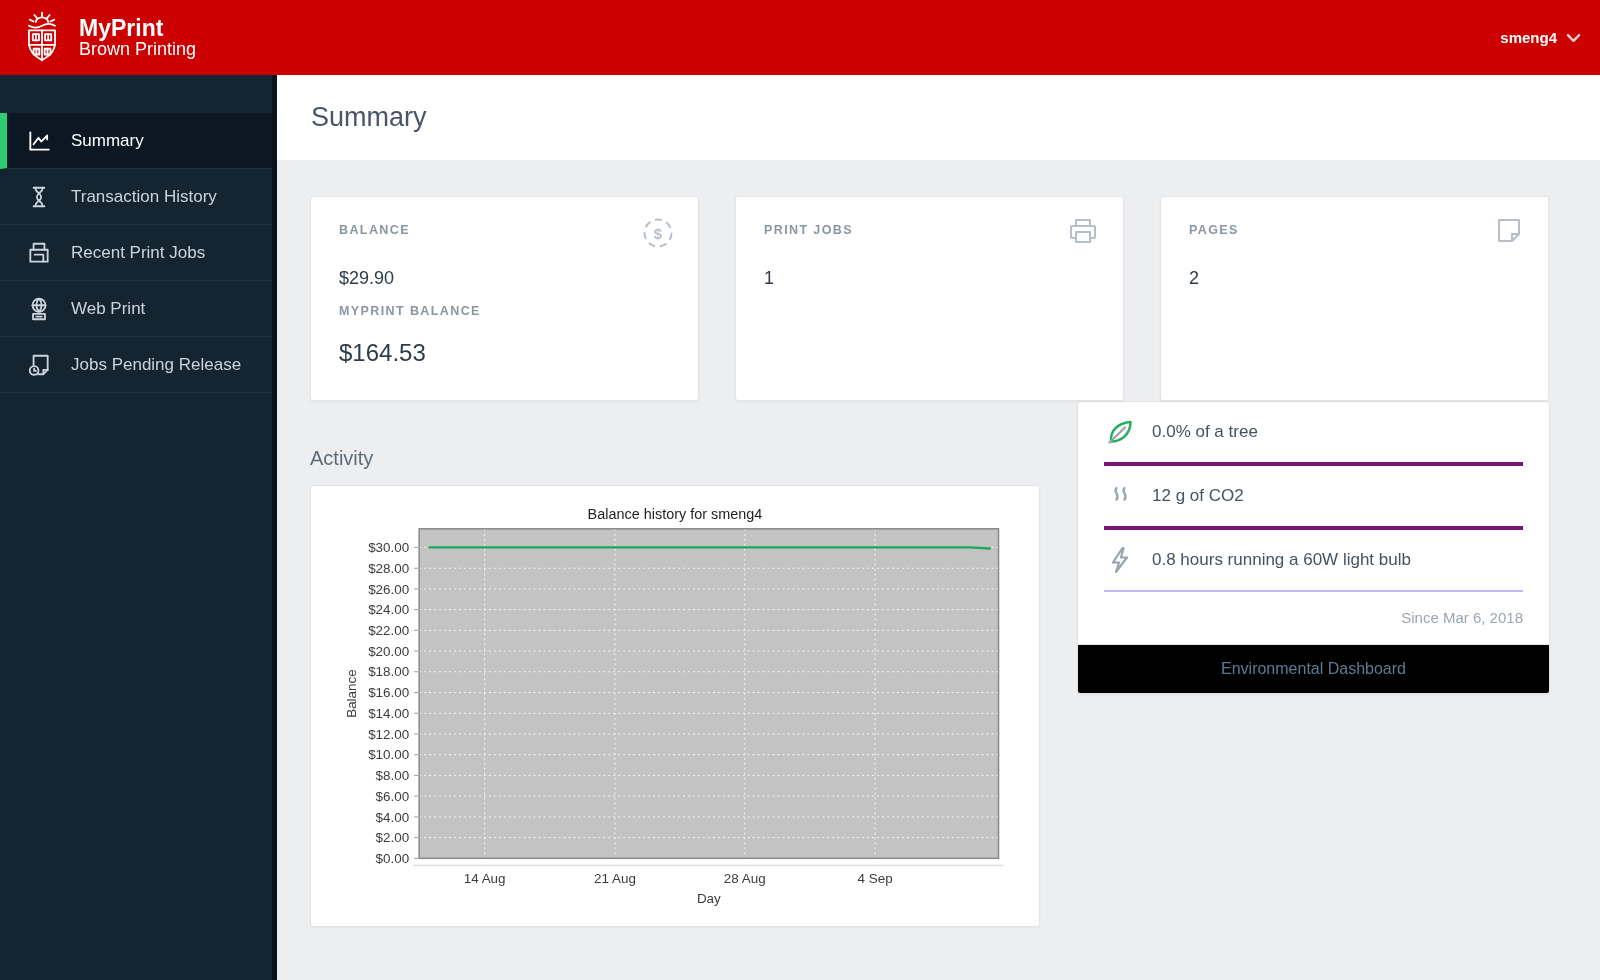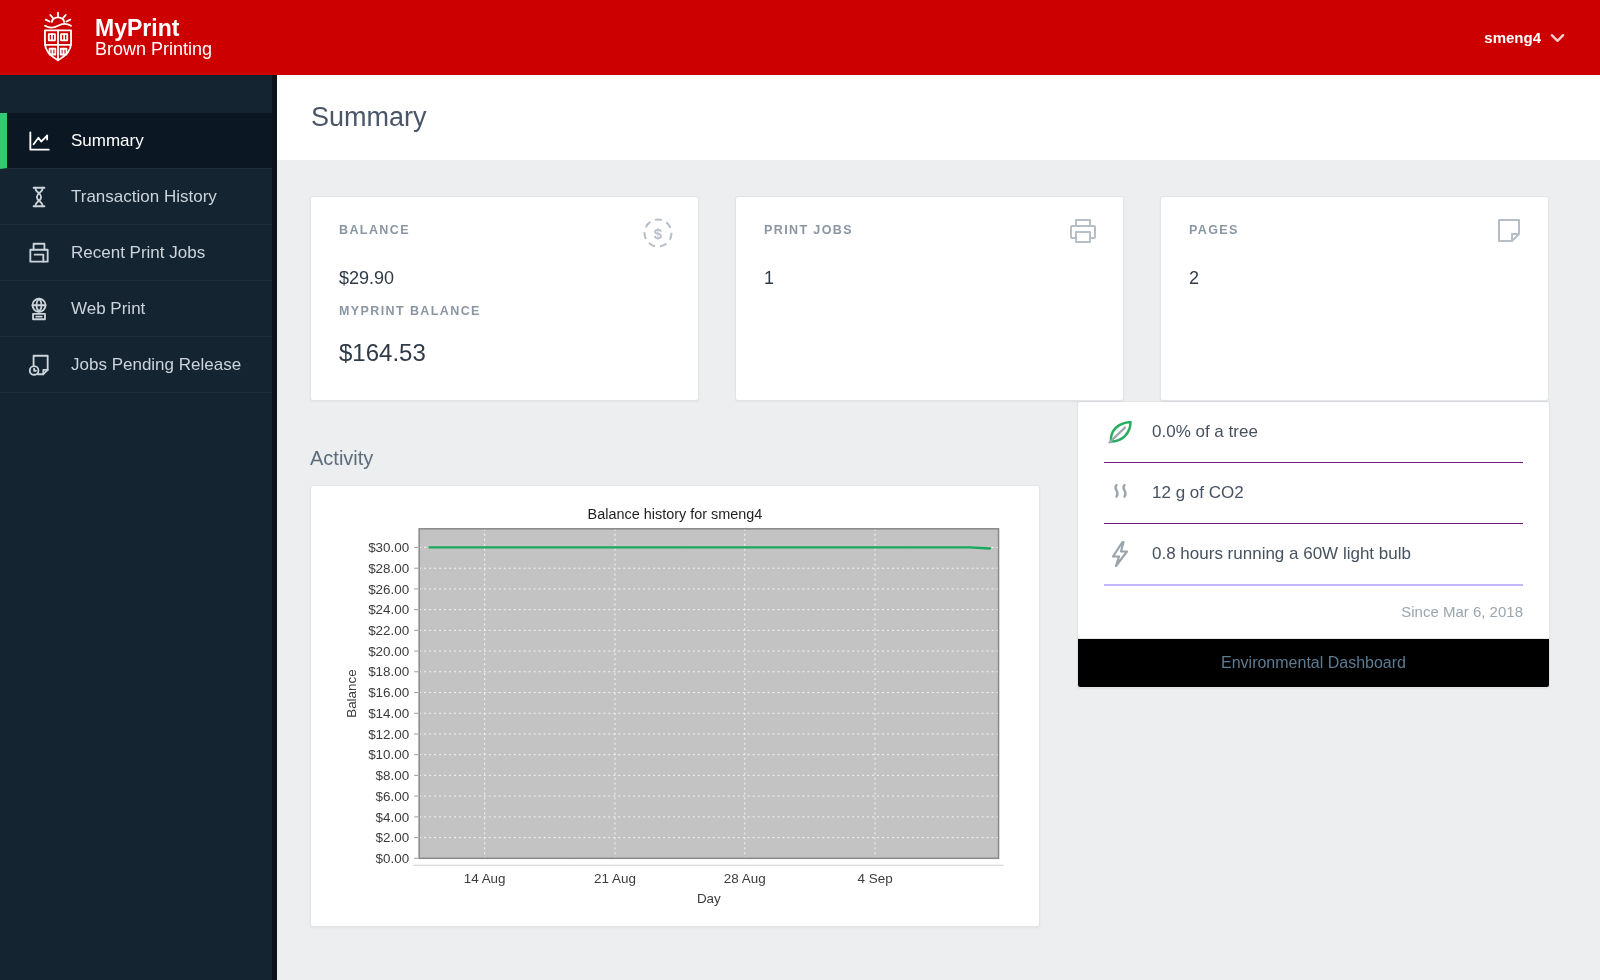--- a/index.html
+++ b/index.html
@@ -6,21 +6,21 @@
   body{
     width:1600px;height:980px;position:relative;overflow:hidden;
     font-family:"Liberation Sans", sans-serif;
     background:#edeeef;
     -webkit-font-smoothing:antialiased;
   }
   
   .app-header{
     position:absolute;top:0;left:0;width:1600px;height:75px;
     background:#cc0000;display:flex;align-items:center;
-    padding:0 35px;box-sizing:border-box;color:#fff;
+    padding:0 19px;box-sizing:border-box;color:#fff;
   }
   .logo-wrap{display:flex;align-items:center;cursor:pointer;}
   .crest{width:46px;height:54px;margin-right:14px;}
   .logo-text{line-height:1.05;}
   .logo-title{font-size:23px;font-weight:700;}
   .logo-sub{font-size:18px;font-weight:400;}
   .user-menu{margin-left:auto;display:flex;align-items:center;cursor:pointer;}
   .user-name{font-size:15px;font-weight:700;color:#fff;}
   .user-chevron{margin-left:9px;width:15px;height:10px;}
   
@@ -62,21 +62,21 @@
   
   .columns{display:flex;gap:37px;}
   .section-heading{margin:46px 0 15px;font-size:20px;font-weight:400;color:#5d6c7b;}
   .col-left{width:730px;}
   .col-right{width:473px;}
   .chart-card{width:730px;height:442px;padding:0;}
   #chart-svg{width:100%;height:100%;display:block;}
   #chart-svg text{font-family:"Liberation Sans", sans-serif;}
   
   .env-card{width:473px;padding:0;overflow:hidden;}
-  .env-row{display:flex;align-items:center;min-height:60px;margin:0 26px;border-bottom:1px solid #701a75;}
+  .env-row{display:flex;align-items:center;min-height:60px;margin:0 26px;border-bottom:4px solid #701a75;}
   .env-row:last-of-type{border-bottom:2px solid #c4b5fd;}
   .env-icon{width:32px;height:32px;margin-right:16px;flex:0 0 32px;display:flex;align-items:center;justify-content:center;}
   .env-text{font-size:17px;color:#46525f;}
   .env-since{padding:17px 26px 18px;text-align:right;font-size:15px;color:#9aa5ad;}
   .env-footer{border-top:1px solid #e3e6e8;background:#000000;text-align:center;padding:15px 0;}
   .env-footer a{font-size:16px;color:#5d7b92;text-decoration:none;cursor:pointer;}
 </style>
 </head>
 <body>
 

